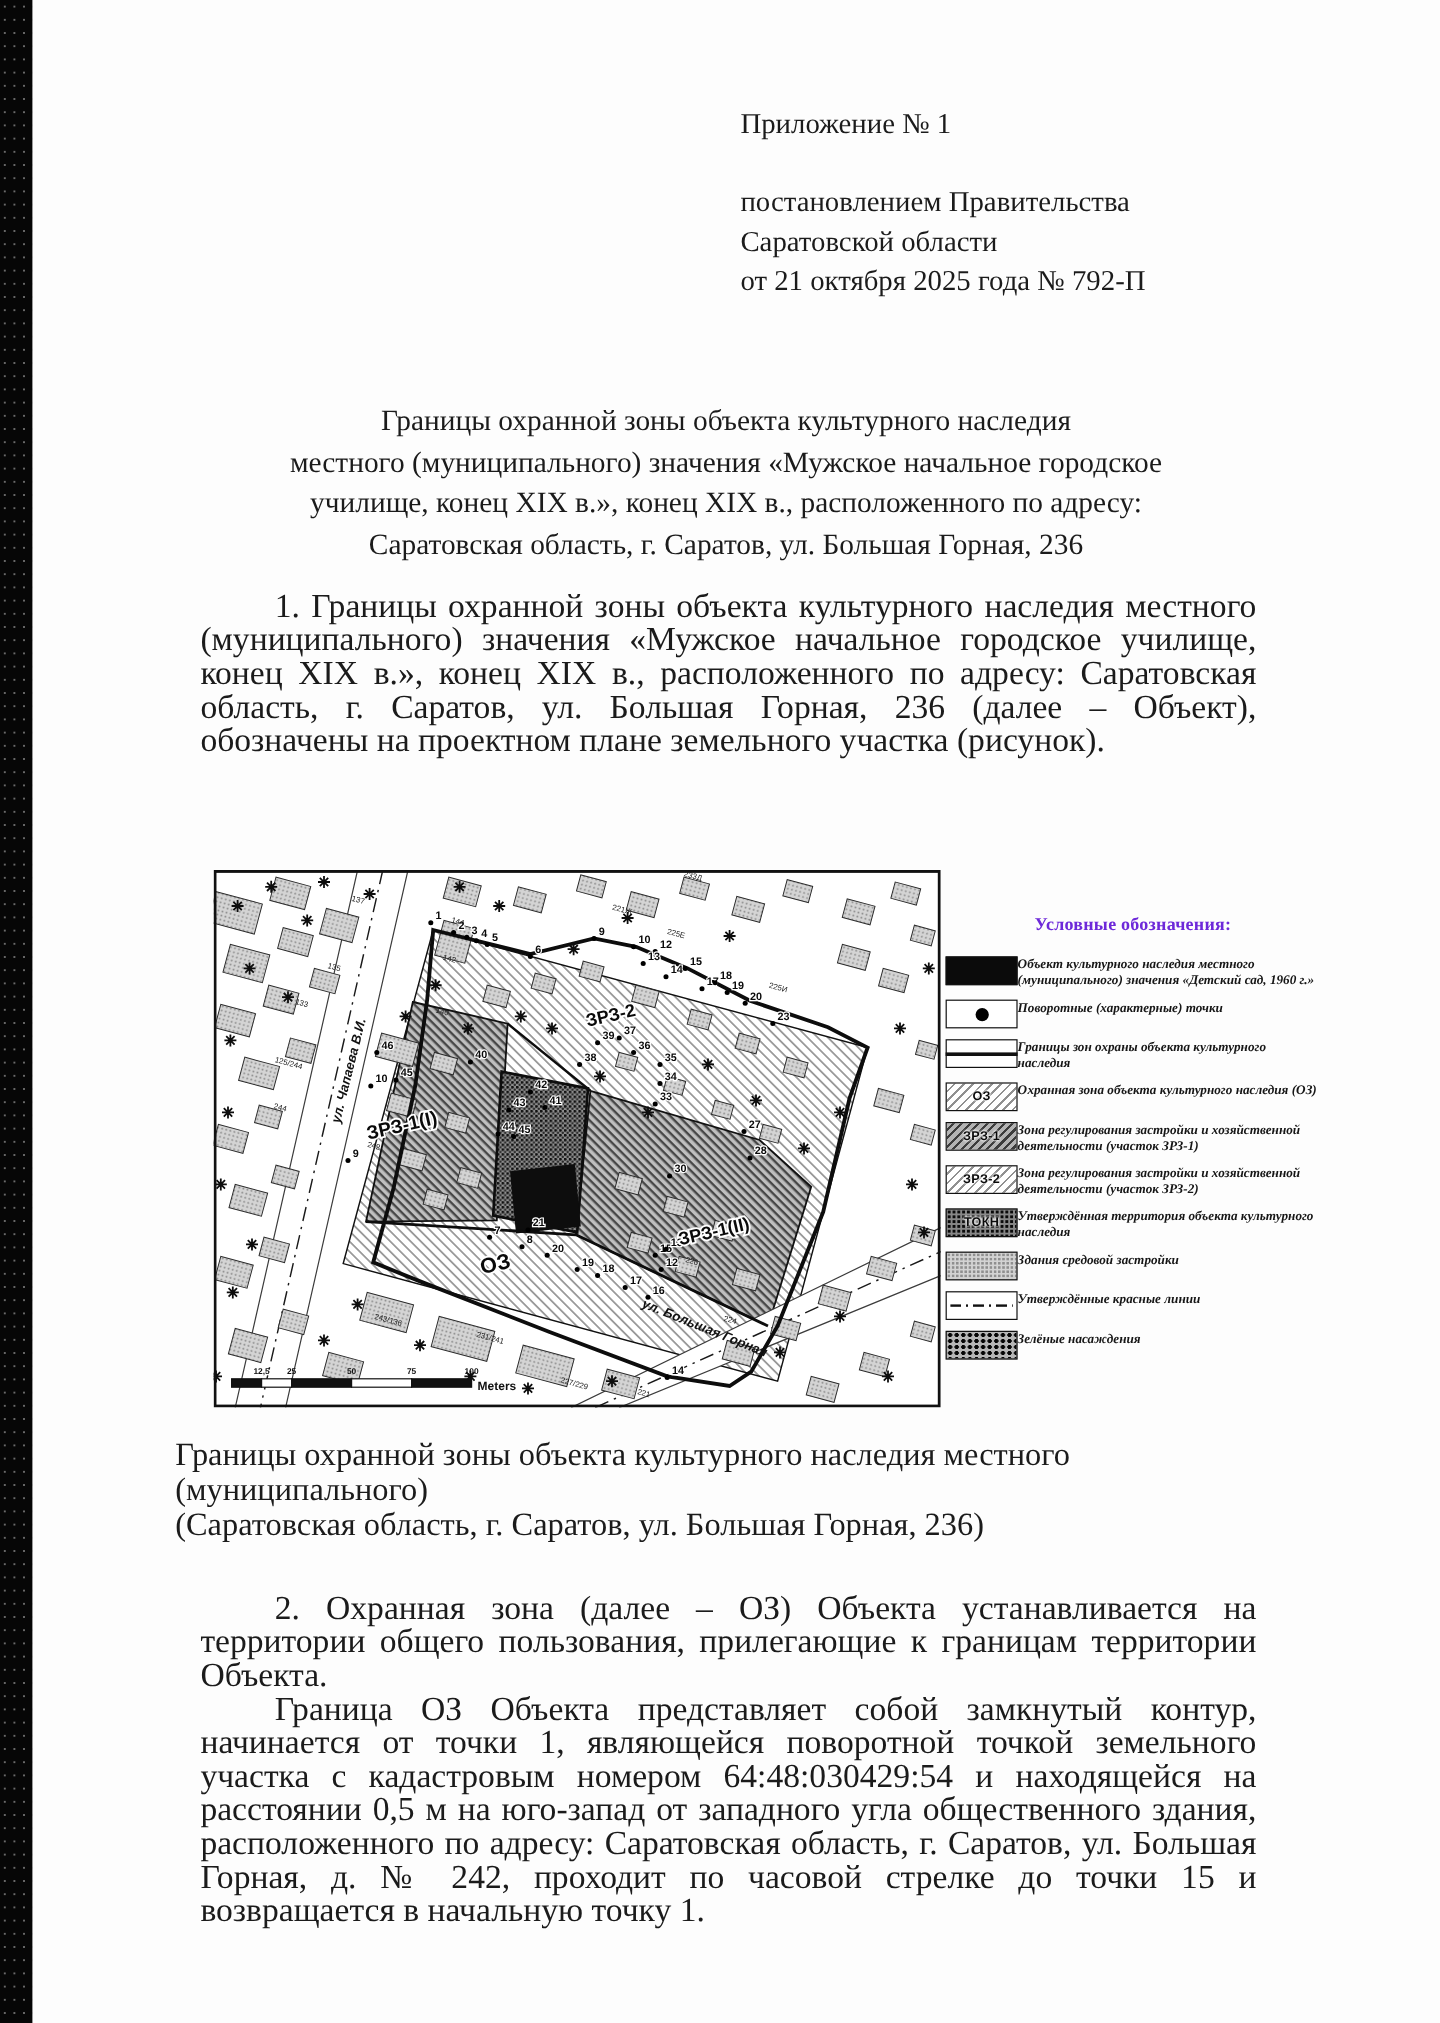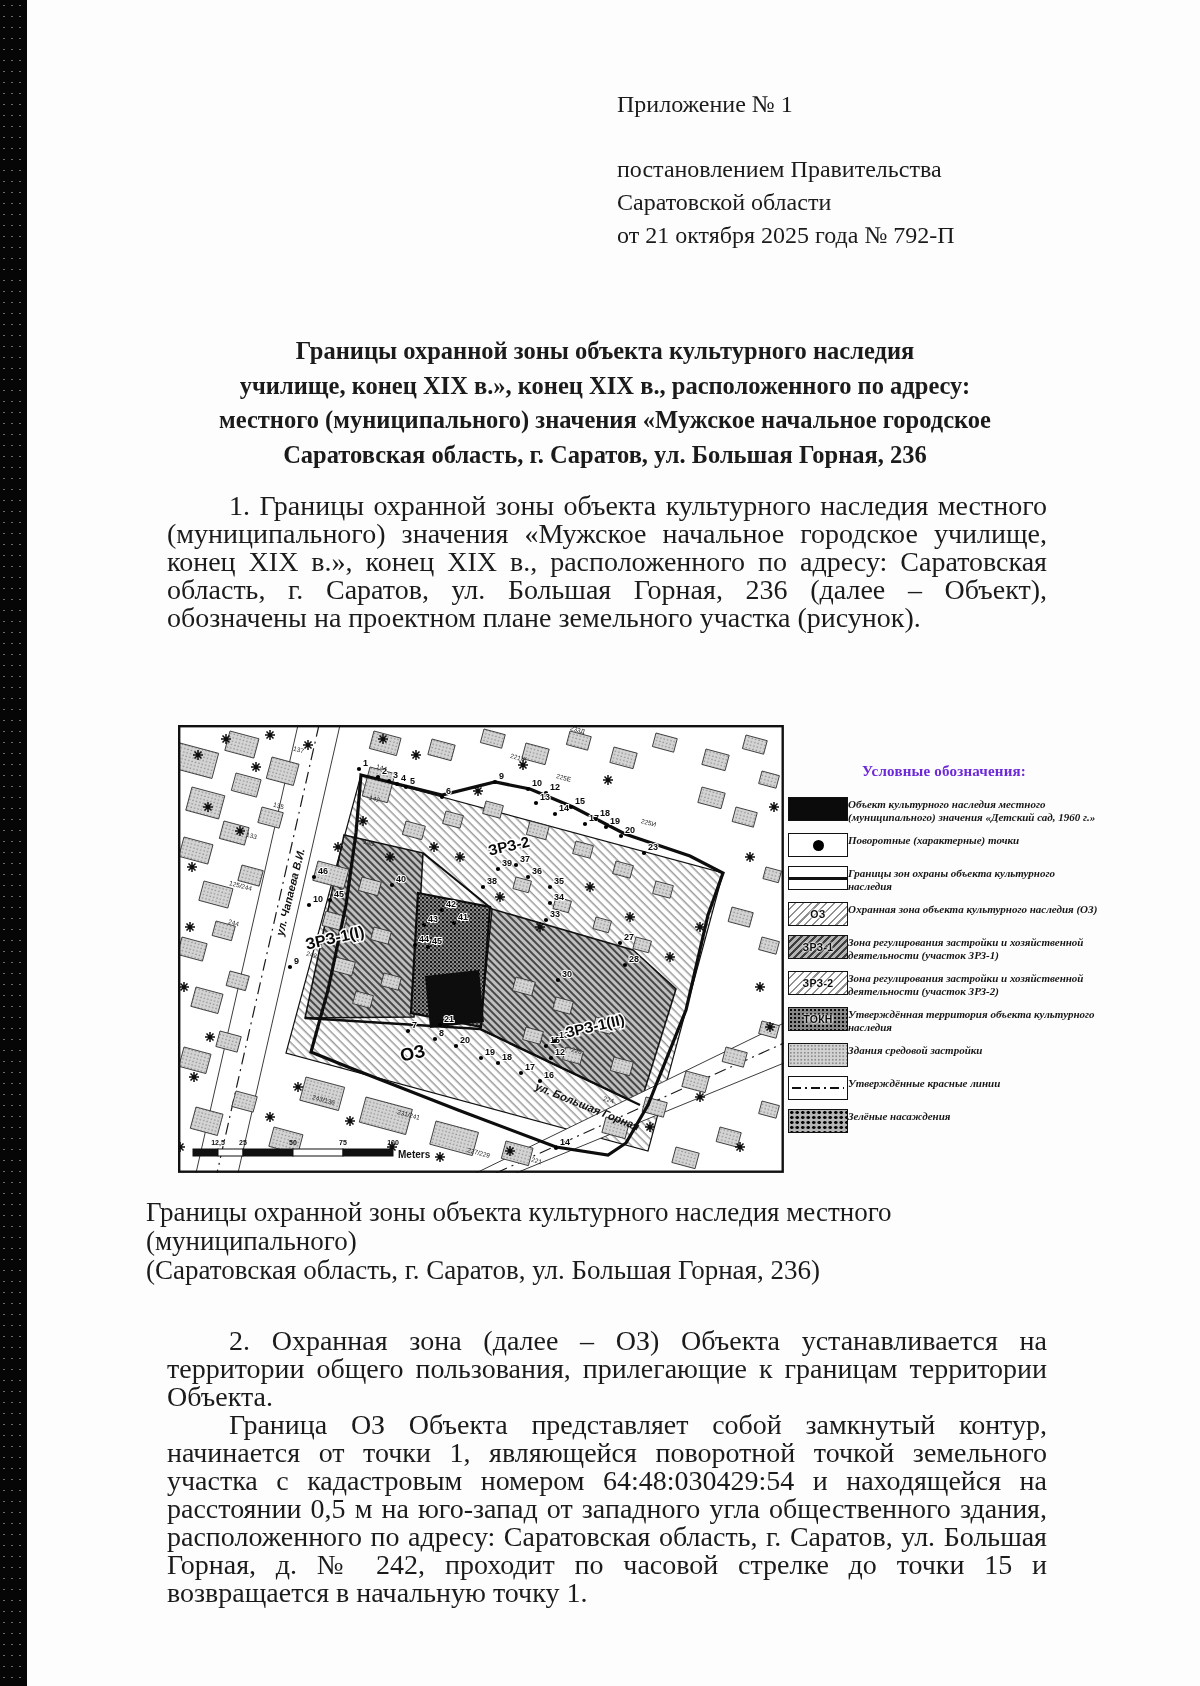--- a/index.html
+++ b/index.html
@@ -2,21 +2,21 @@
 <html><head>
 <meta charset="utf-8">
 <style>
   html,body{margin:0;padding:0;background:#e8e8e8}
   #page{position:relative;width:1200px;height:1686px;background:#fdfdfd;margin:0 auto;overflow:hidden;
         font-family:"Liberation Serif",serif;color:#1b1b1b}
   #scan-band{position:absolute;left:0;top:0;width:27px;height:1686px;background:#060606;
         background-image:radial-gradient(circle,#6a6a6a .9px,transparent 1.1px);background-size:8px 11px}
   .abs{position:absolute}
   .hdr{font-size:24px;line-height:33px;white-space:nowrap}
-  .ttl{font-size:24.5px;line-height:34.5px;font-weight:bold;text-align:center;width:880px;left:165px}
+  .ttl{font-size:24.5px;line-height:34.5px;font-weight:normal;text-align:center;width:880px;left:165px}
   .para{font-size:28px;line-height:28px;text-align:justify;width:880px;left:167px}
   .para p{margin:0;text-indent:62px}
   .cap{font-size:27px;line-height:29px;width:910px;left:146px}
   
   #map-wrap{left:178px;top:725px;width:606px;height:448px}
   #legend{left:788px;top:763px;width:312px}
   #legend-title{font:bold 15px "Liberation Serif",serif;color:#6d28d9;margin:0 0 17px 74px;letter-spacing:.2px}
   .lg-row{display:flex;margin-bottom:9px;align-items:flex-start}
   .sw{width:60px;height:24px;border:1.6px solid #111;box-sizing:border-box;position:relative;flex:0 0 auto;
       display:flex;align-items:center;justify-content:center;background:#fff}
@@ -56,22 +56,22 @@
 
   <div class="abs hdr" style="left:617px;top:88px">Приложение № 1</div>
   <div class="abs hdr" style="left:617px;top:153px">
     <div>постановлением Правительства</div>
     <div>Саратовской области</div>
     <div>от 21 октября 2025 года № 792-П</div>
   </div>
 
   <div class="abs ttl" style="top:334px">
     <div>Границы охранной зоны объекта культурного наследия</div>
+    <div>местного (муниципального) значения «Мужское начальное городское</div>
     <div>училище, конец XIX в.», конец XIX в., расположенного по адресу:</div>
-    <div>местного (муниципального) значения «Мужское начальное городское</div>
     <div>Саратовская область, г. Саратов, ул. Большая Горная, 236</div>
   </div>
 
   <div class="abs para" style="top:492px">
     <p>1. Границы охранной зоны объекта культурного наследия местного (муниципального) значения «Мужское начальное городское училище, конец XIX в.», конец XIX в., расположенного по адресу: Саратовская область, г. Саратов, ул. Большая Горная, 236 (далее – Объект), обозначены на проектном плане земельного участка (рисунок).</p>
   </div>
 
   <div class="abs" id="map-wrap">
     <svg id="site-map" width="606" height="448" viewBox="0 0 606 448">
       <defs>

